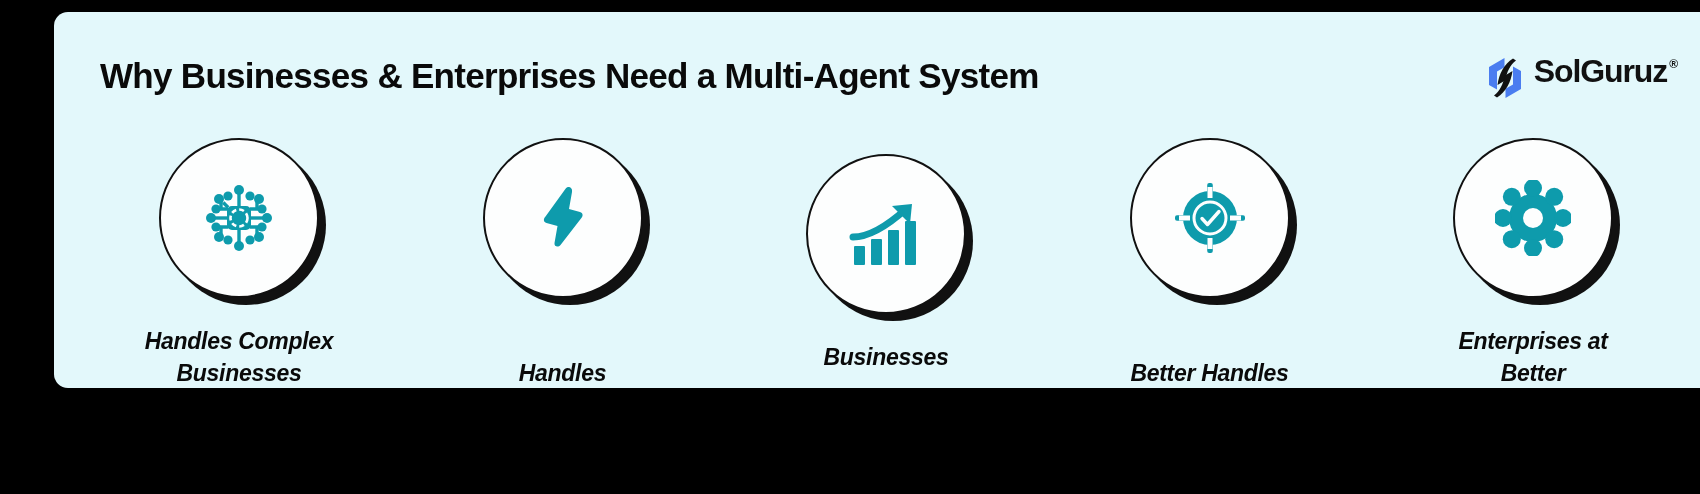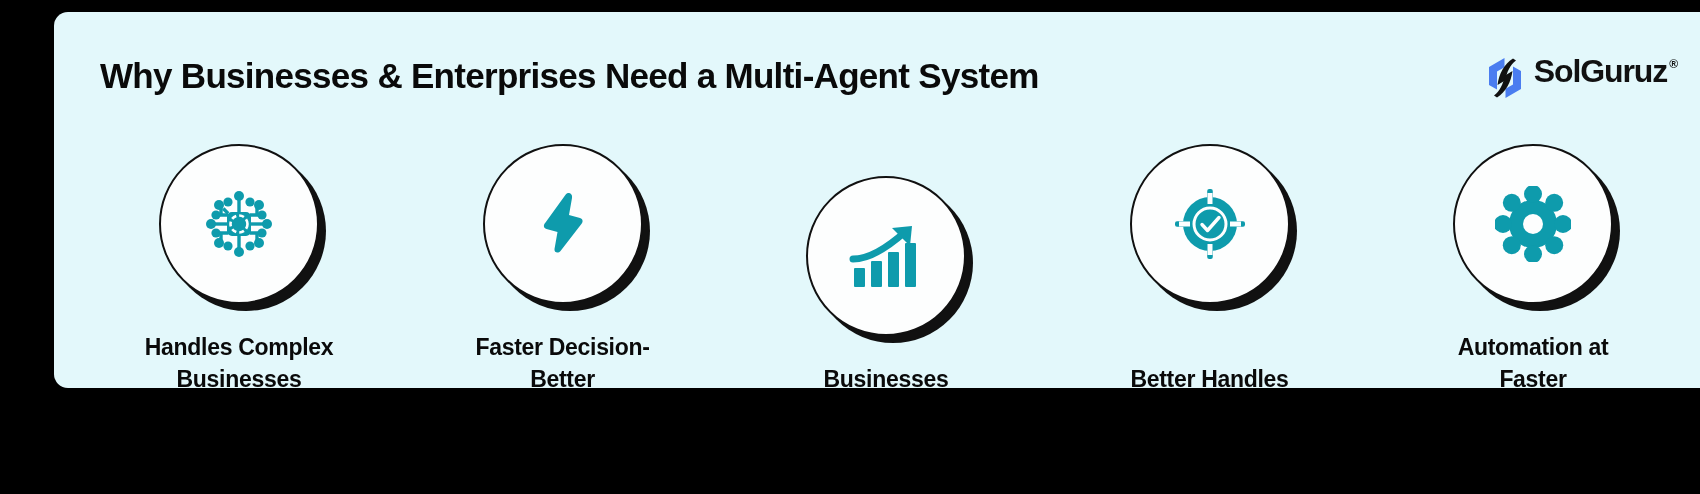--- a/index.html
+++ b/index.html
@@ -64,25 +64,26 @@
     color: #111111;
     align-self: flex-start;
     margin-left: -4px;
     margin-top: 2px;
   }
 
   
   #features {
     position: absolute;
     left: 40px;
-    top: 132px;
+    top: 126px;
     width: 1584px;
     display: flex;
     justify-content: space-between;
-    align-items: flex-end;
+    align-items: center;
+    font-style: italic;
   }
 
   .feature {
     width: 290px;
     display: flex;
     flex-direction: column;
     align-items: center;
   }
 
   .icon-badge {
@@ -196,22 +197,22 @@
 
     <div class="feature">
       <div class="icon-badge">
         <div class="icon-disc">
           <svg width="74" height="74" viewBox="0 0 74 74">
             <path d="M42 6 C45 6 46.5 8 46 11 L43 28 L54 31 C57 32 57.5 35 55 37.5 L34.5 64 C32 67 28 65.5 28.5 62 L31.5 45 L20.5 42 C17.5 41 17 38 19.5 35.5 L39 8.5 C40 7 41 6 42 6 Z" fill="#0e9bac"></path>
           </svg>
         </div>
       </div>
       <div class="feature-label">
-        <span>Faster Decision-</span><br>
-        <span>Better</span>
+        <br>
+        <span>Handles</span>
       </div>
     </div>
 
     <div class="feature">
       <div class="icon-badge">
         <div class="icon-disc">
           <svg width="76" height="70" viewBox="0 0 76 70">
             <g fill="#0e9bac">
               <rect x="6" y="47" width="11" height="19" rx="1"></rect>
               <rect x="23" y="40" width="11" height="26" rx="1"></rect>
@@ -266,19 +267,19 @@
               <circle cx="16.8" cy="16.8" r="9"></circle>
               <circle cx="59.2" cy="16.8" r="9"></circle>
               <circle cx="16.8" cy="59.2" r="9"></circle>
               <circle cx="59.2" cy="59.2" r="9"></circle>
             </g>
             <circle cx="38" cy="38" r="10" fill="#fdfefe"></circle>
           </svg>
         </div>
       </div>
       <div class="feature-label">
-        <span>Automation at</span><br>
-        <span>Faster</span>
+        <span>Enterprises at</span><br>
+        <span>Better</span>
       </div>
     </div>
 
   </div>
 </div>
 
 </body></html>

